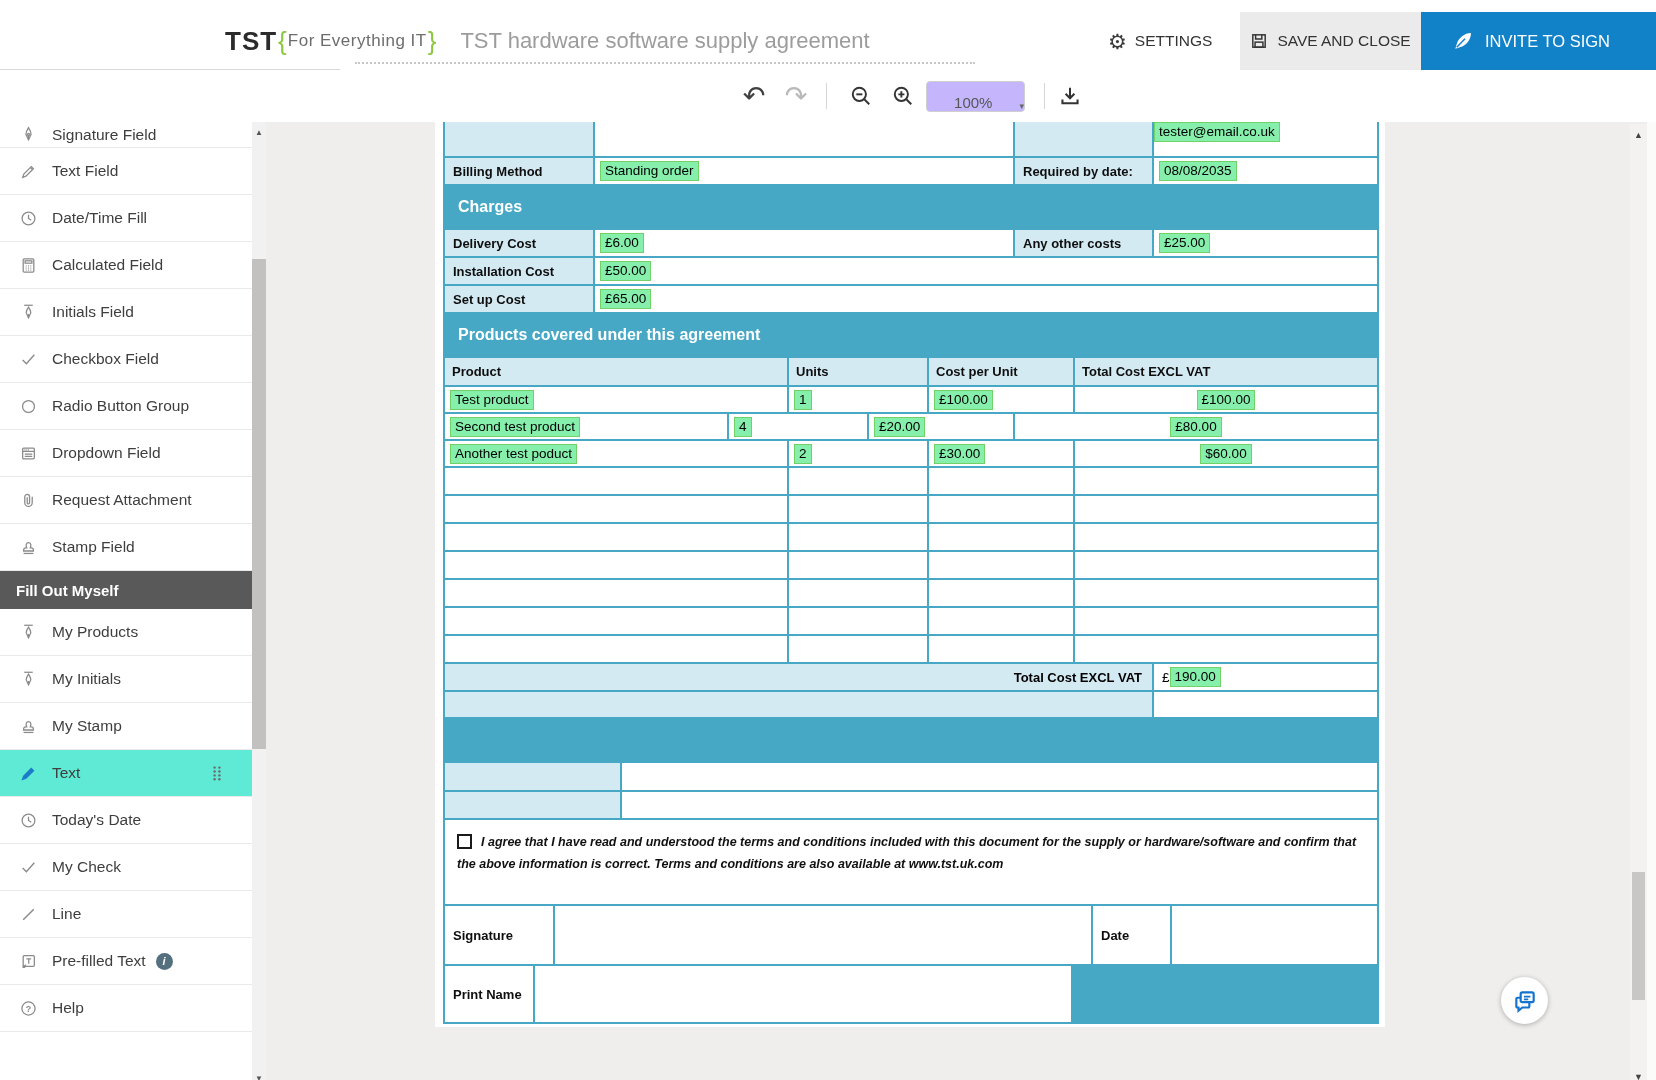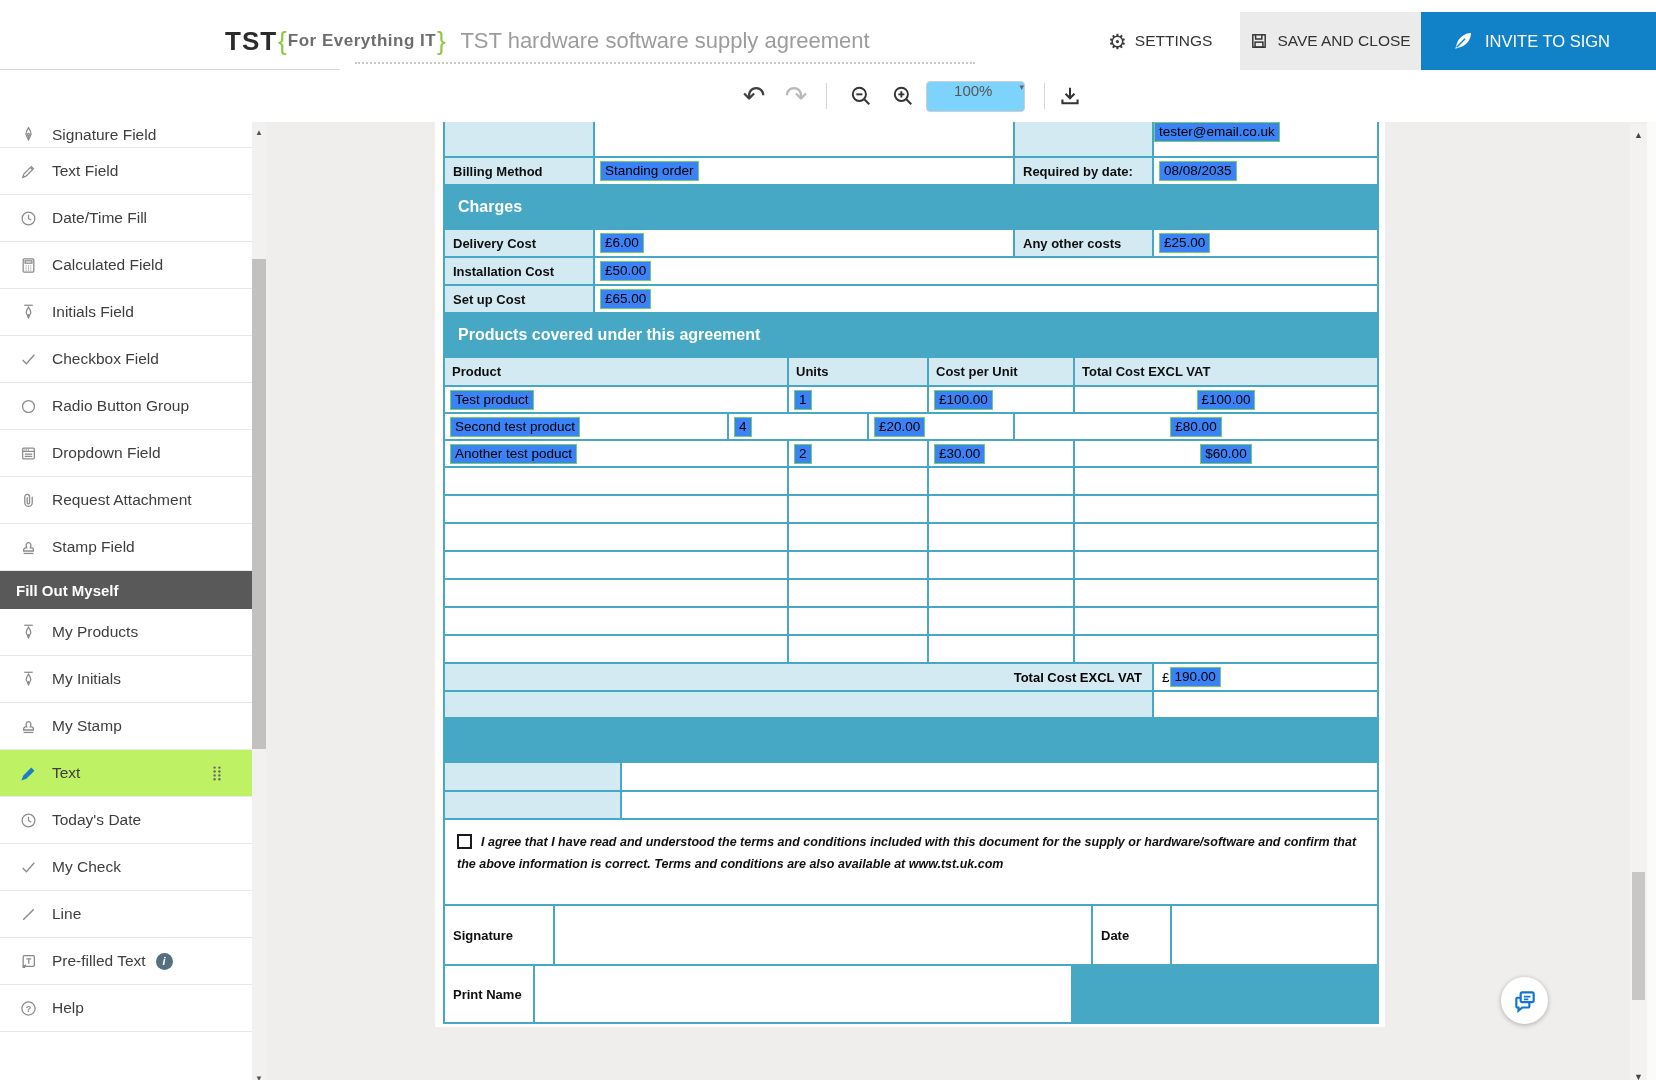--- a/index.html
+++ b/index.html
@@ -5,21 +5,21 @@
   * { box-sizing: border-box; margin: 0; padding: 0; }
   html,body { width:1656px; height:1080px; overflow:hidden; }
   body { font-family:"Liberation Sans", sans-serif; background:#fff; position:relative; }
   .app { position:absolute; left:0; top:12px; width:1656px; height:1080px; }
 
   
   .topbar { position:absolute; left:0; top:0; width:1656px; height:58px; background:#fff; }
   .brand { position:absolute; left:225px; top:0; height:58px; display:flex; align-items:center; }
   .brand-tst { font-weight:bold; font-size:26px; color:#2b2b2b; letter-spacing:1px; }
   .brand-brace { color:#8dc63f; font-size:26px; font-weight:400; margin:0 1px; }
-  .brand-tag { color:#6d6d6d; font-size:17px; letter-spacing:0.5px;font-weight:bold; }
+  .brand-tag { color:#6d6d6d; font-size:17px; letter-spacing:0.5px; }
   .hdr-line { position:absolute; left:0; top:57px; width:340px; height:1px; background:#d9d9d9; }
   .doc-title-wrap { position:absolute; left:355px; top:8px; width:620px; height:44px;
     display:flex; align-items:center; justify-content:center;
     border-bottom:2px dotted #c8c8c8; }
   .doc-title { font-size:22px; color:#9c9c9c; white-space:nowrap; }
   .settings-btn { position:absolute; left:1108px; top:0; height:58px; display:flex; align-items:center; gap:8px;
     font-size:15.5px; color:#333; cursor:pointer; }
   .gear-glyph { font-size:21px; color:#3b3b3b; line-height:1; }
   .save-btn { position:absolute; left:1240px; top:0; width:181px; height:58px; background:#ebebeb;
     display:flex; align-items:center; justify-content:center; gap:9px; font-size:15.5px; color:#333; cursor:pointer; }
@@ -27,32 +27,32 @@
     display:flex; align-items:center; gap:11px; padding-left:31px; font-size:16.5px; color:#fff; cursor:pointer; }
 
   
   .toolbar { position:absolute; left:0; top:58px; width:1656px; height:52px; background:#fff; }
   .tb { position:absolute; top:0; height:52px; display:flex; align-items:center; justify-content:center; cursor:pointer; }
   .undo { left:736px; width:36px; font-size:27px; color:#404040; }
   .redo { left:778px; width:36px; font-size:27px; color:#b9b9b9; }
   .tb-sep { position:absolute; top:13px; width:1px; height:26px; background:#d6d6d6; }
   .zoom-out { left:844px; width:34px; } .zoom-in { left:886px; width:34px; }
   .zoom-select { position:absolute; left:926px; top:11px; width:99px; height:31px; border:1px solid #cfcfcf;
-    border-radius:4px; display:flex; align-items:flex-start; padding:0 0; cursor:pointer; background:#7dd3fc; }
+    border-radius:4px; display:flex; align-items:flex-end; padding:0 0; cursor:pointer; background:#c4b5fd; }
   .zoom-select .val { flex:1; text-align:center; font-size:15px; color:#565656; }
   .zoom-select .caret { font-size:9px; color:#666; }
   .download { left:1052px; width:36px; }
 
   
   .sidebar { position:absolute; left:0; top:110px; width:252px; height:970px; background:#fff; }
   .srow { height:47px; display:flex; align-items:center; padding-left:17px;
     border-bottom:1px solid #e9e9e9; font-size:15.5px; color:#3e3e3e; cursor:pointer; position:relative; background:#fff; }
   .srow-cut { height:26px; }
   .srow .ic { width:22px; height:18px; margin-right:13px; display:flex; align-items:center; justify-content:center; color:#8b8b8b; }
-  .srow.selected { background:#bef264; }
+  .srow.selected { background:#5eead4; }
   .section-head { height:38px; background:#595959; color:#fff; font-weight:bold; font-size:15px;
     display:flex; align-items:center; padding-left:16px; }
   .drag-handle { position:absolute; right:30px; top:16px; }
   .info-badge { display:inline-flex; width:17px; height:17px; border-radius:50%; background:#54707f; color:#fff;
     font-size:11px; font-weight:bold; align-items:center; justify-content:center; margin-left:10px; font-style:italic; }
   .side-scroll { position:absolute; left:252px; top:110px; width:14px; height:970px; background:#f1f1f1; }
   .side-scroll .arrow-up, .side-scroll .arrow-down { position:absolute; left:0; width:14px; text-align:center;
     font-size:8px; color:#555; cursor:pointer; }
   .side-scroll .arrow-up { top:6px; } .side-scroll .arrow-down { top:952px; }
   .side-thumb { position:absolute; left:0; top:137px; width:14px; height:490px; background:#c2c1c0; cursor:pointer; }
@@ -63,21 +63,21 @@
 
   .doctable { position:absolute; left:443px; top:110px; width:936px; background:#47a8c5;
     display:flex; flex-direction:column; gap:2px; padding:0 2px 2px 2px; }
   .tr { display:flex; gap:2px; }
   .cell { background:#fff; display:flex; align-items:center; }
   .lb { background:#d4eaf3; }
   .band { background:#47a8c5; color:#fff; font-weight:bold; font-size:16px;
     display:flex; align-items:center; padding-left:13px; height:42px; }
   .lbl { font-weight:bold; font-size:13px; color:#0e0e0e; padding-left:8px; }
   .hcell { font-weight:bold; font-size:13px; color:#0e0e0e; padding-left:7px; }
-  .field { background:#3b82f6; border:1px solid #70d167; padding:0 4px; height:20px; line-height:18px;
+  .field { background:#86efac; border:1px solid #70d167; padding:0 4px; height:20px; line-height:18px;
     display:inline-block; font-size:13.5px; color:#000; white-space:nowrap; cursor:text; }
   .vcell { padding-left:5px; font-size:13.5px; }
   .c-center { justify-content:center; padding-left:0; }
   .email-cell { align-items:flex-start; }
   .terms { background:#fff; min-height:84px; padding:12px 12px 10px 12px; display:block; }
   .terms p { font-size:12.5px; font-weight:bold; font-style:italic; color:#111; line-height:1.75; }
   .chkbox { display:inline-block; width:15px; height:15px; border:2px solid #1a1a1a; background:#fff;
     vertical-align:-3px; margin-right:9px; cursor:pointer; }
   .teal-fill { background:#47a8c5; }
 

